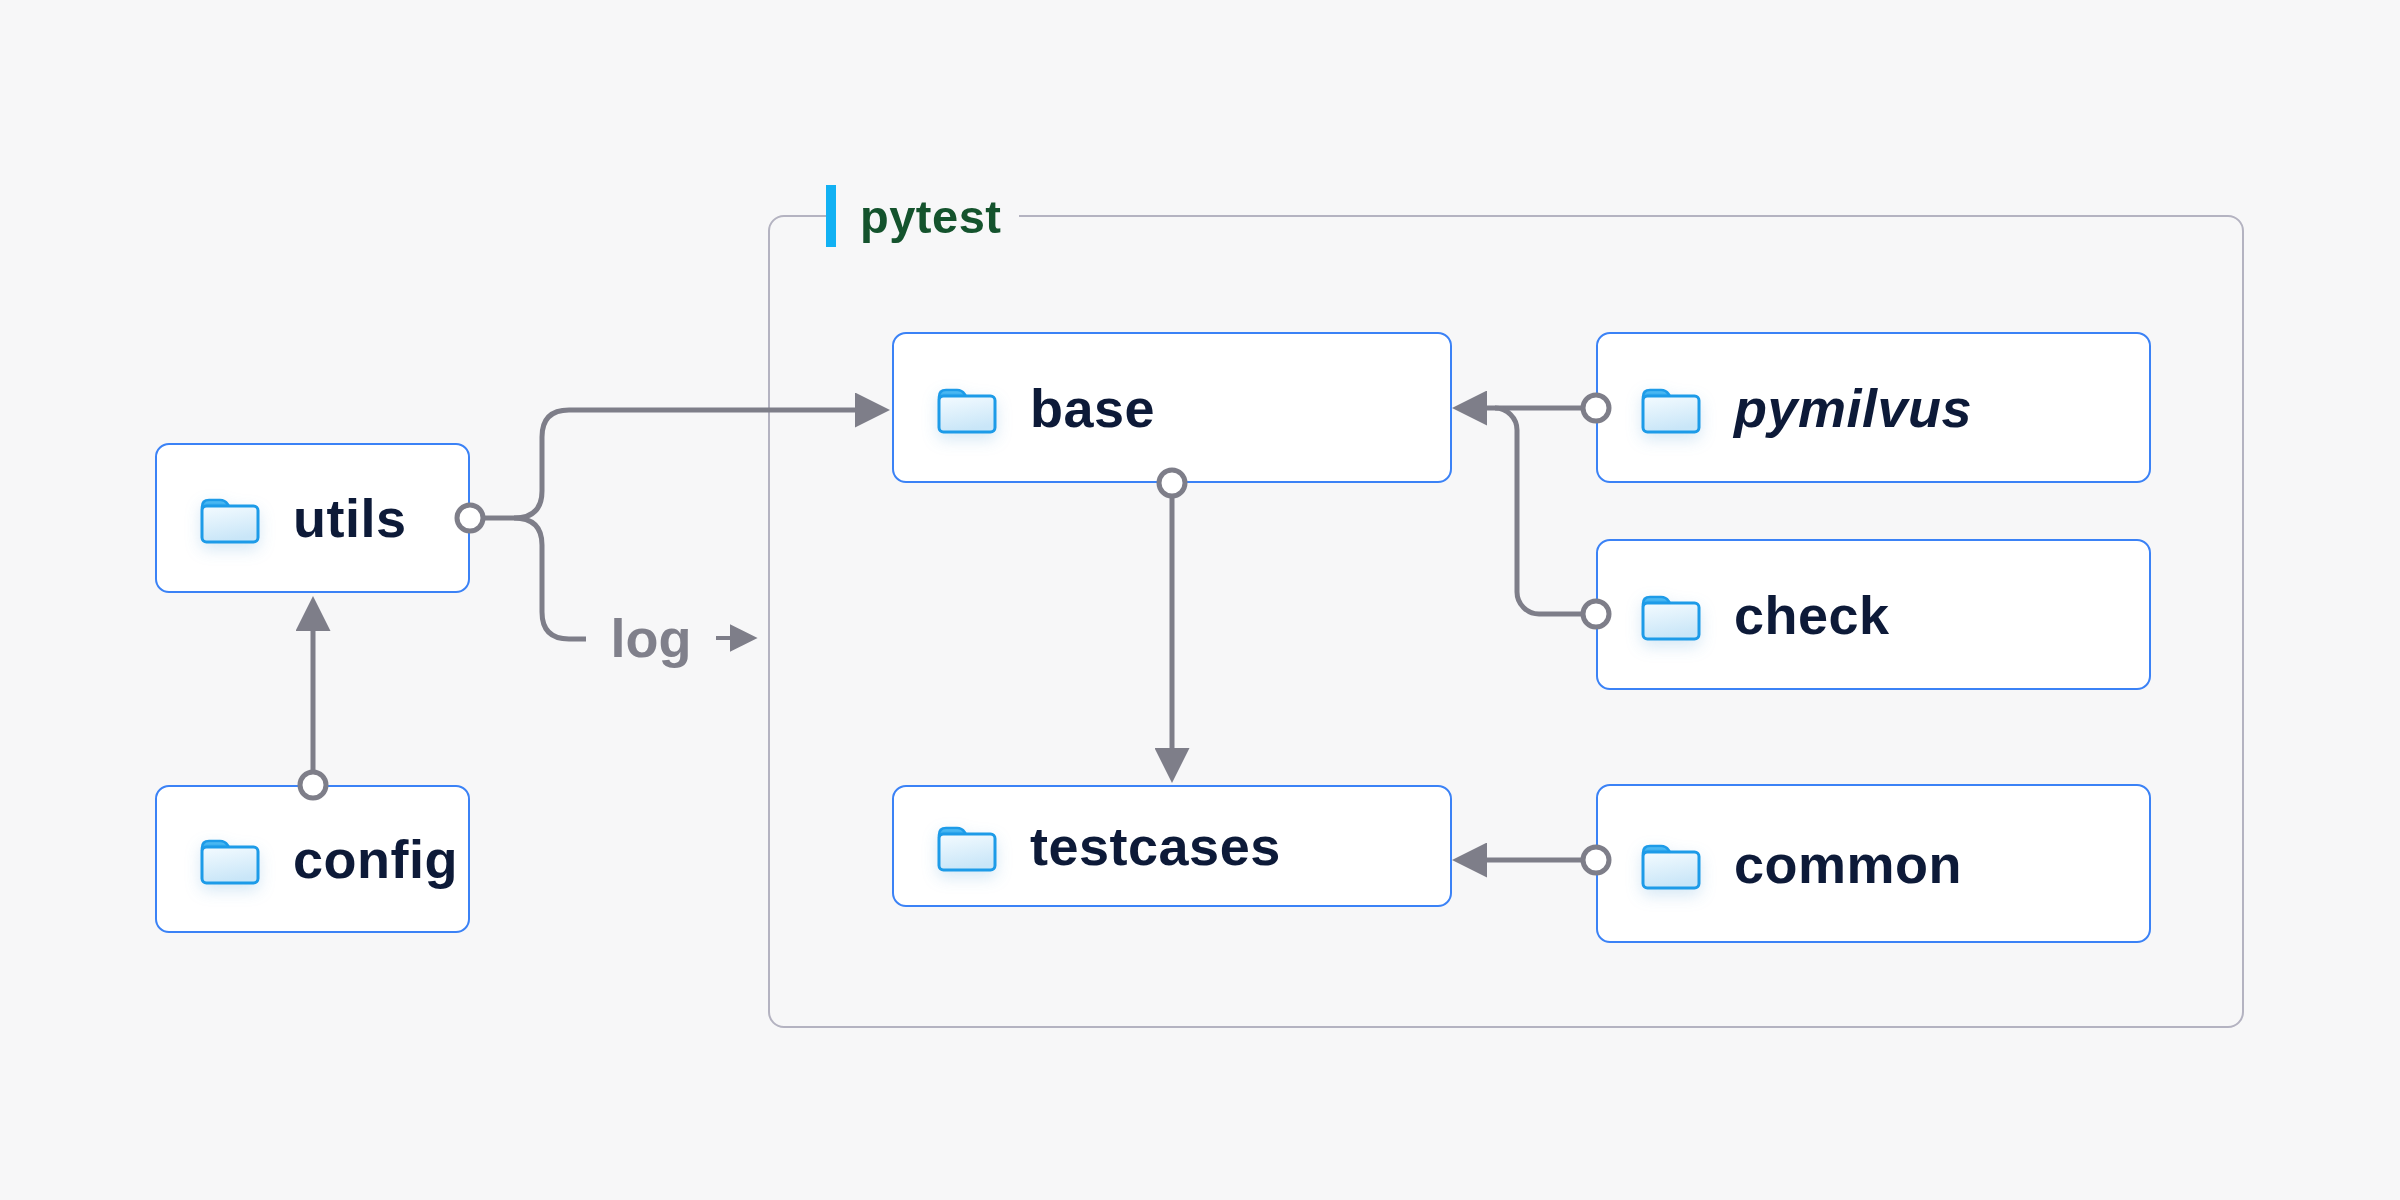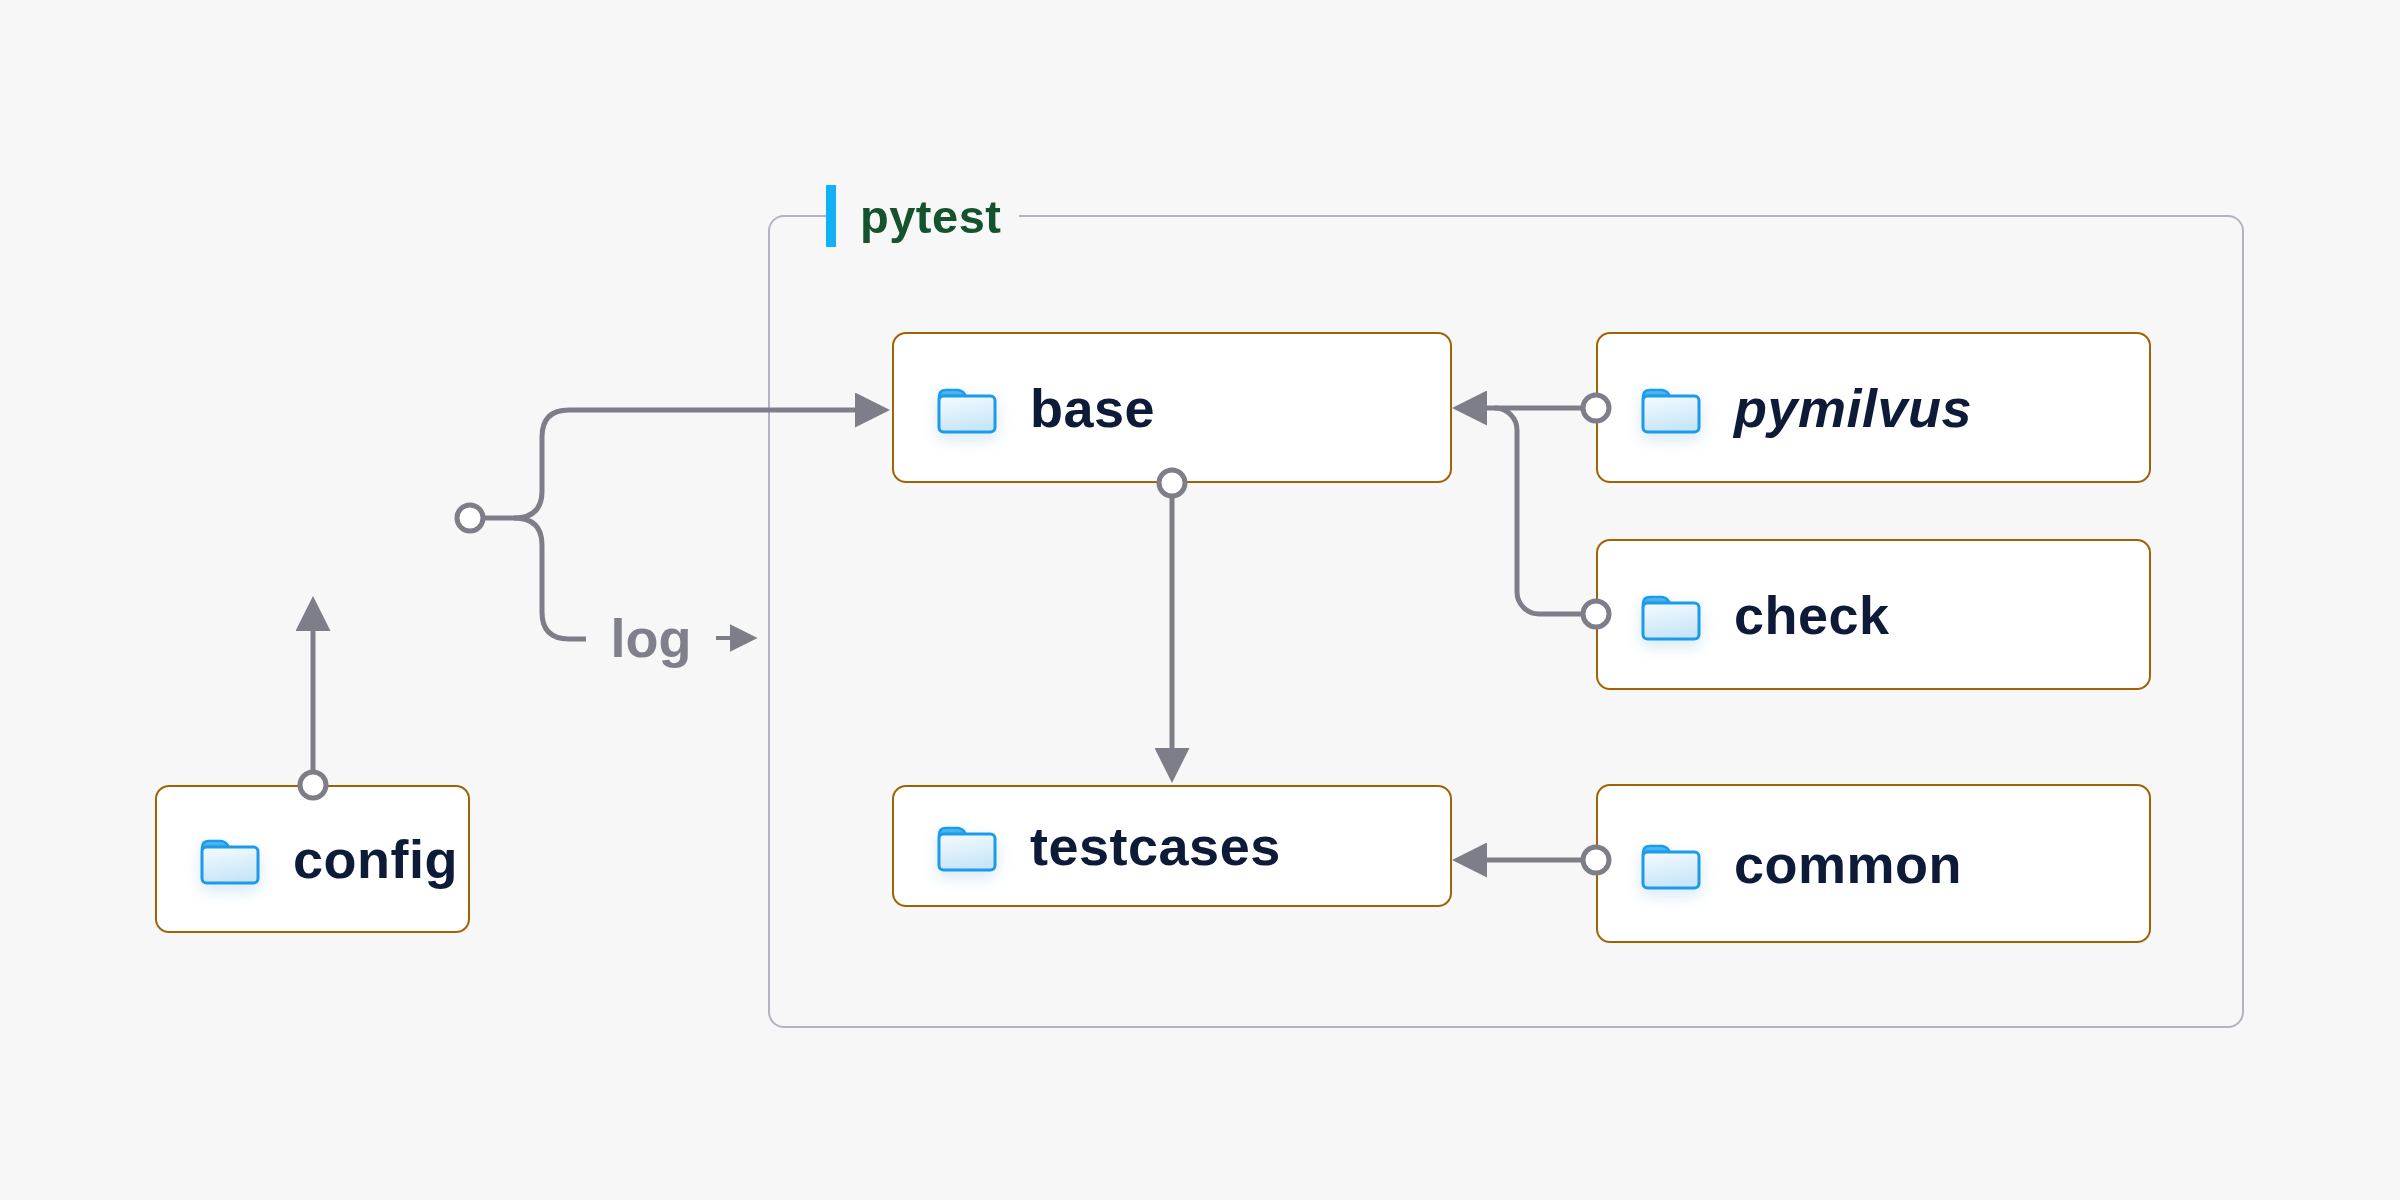--- a/index.html
+++ b/index.html
@@ -23,21 +23,21 @@
     background:#f7f7f8;padding:0 18px 0 0;z-index:6;
   }
   .accent-bar{width:10px;height:62px;background:#12b1f3;}
   .container-label-text{
     font-size:47px;font-weight:bold;color:#14532d;letter-spacing:0.5px;
   }
 
   
   .node{
     position:absolute;box-sizing:border-box;
-    background:#ffffff;border:2px solid #a16207;border-radius:14px;
+    background:#ffffff;border:2px solid #3b82f6;border-radius:14px;
     display:flex;align-items:center;gap:30px;padding-left:40px;
     z-index:2;
   }
   .node .nlabel{
     font-size:54px;font-weight:bold;color:#0d1a38;letter-spacing:0.5px;
   }
   .folder{width:66px;height:54px;flex:0 0 auto;
     filter:drop-shadow(0 6px 8px rgba(30,130,200,0.18));}
 
   .node-utils    {left:155px; top:443px; width:315px; height:150px;}
@@ -82,20 +82,27 @@
       </marker>
     </defs>
   </svg>
 
   <div class="container-box"></div>
   <div class="container-label">
     <span class="accent-bar"></span>
     <span class="container-label-text">pytest</span>
   </div>
 
+  <div class="node node-utils">
+    <svg class="folder" viewBox="0 0 66 54">
+      <path d="M5,16 Q5,9 12,9 H23 Q28,9 30.5,13 L34,18.5 H5 Z" fill="url(#gTab)" stroke="#1d9be8" stroke-width="2.6" stroke-linejoin="round"></path>
+      <rect x="5" y="15" width="56" height="36" rx="4.5" fill="url(#gBody)" stroke="#1d9be8" stroke-width="3"></rect>
+    </svg>
+    <span class="nlabel">utils</span>
+  </div>
 
   <div class="node node-config">
     <svg class="folder" viewBox="0 0 66 54">
       <path d="M5,16 Q5,9 12,9 H23 Q28,9 30.5,13 L34,18.5 H5 Z" fill="url(#gTab)" stroke="#1d9be8" stroke-width="2.6" stroke-linejoin="round"></path>
       <rect x="5" y="15" width="56" height="36" rx="4.5" fill="url(#gBody)" stroke="#1d9be8" stroke-width="3"></rect>
     </svg>
     <span class="nlabel">config</span>
   </div>
 
   <div class="node node-base">

